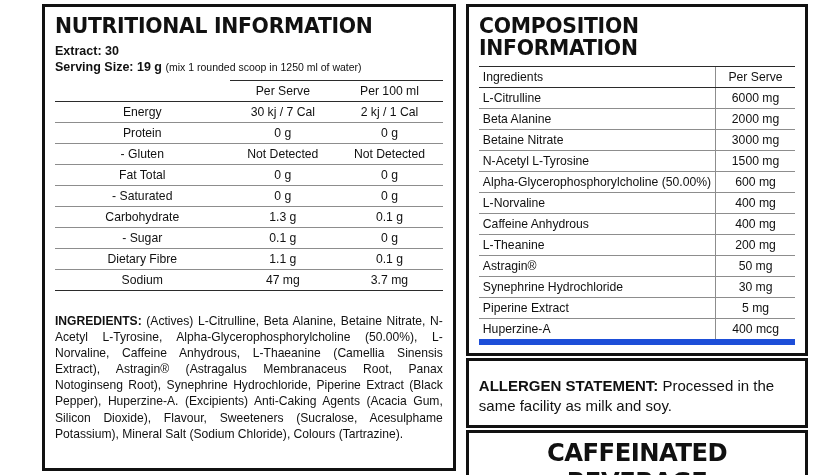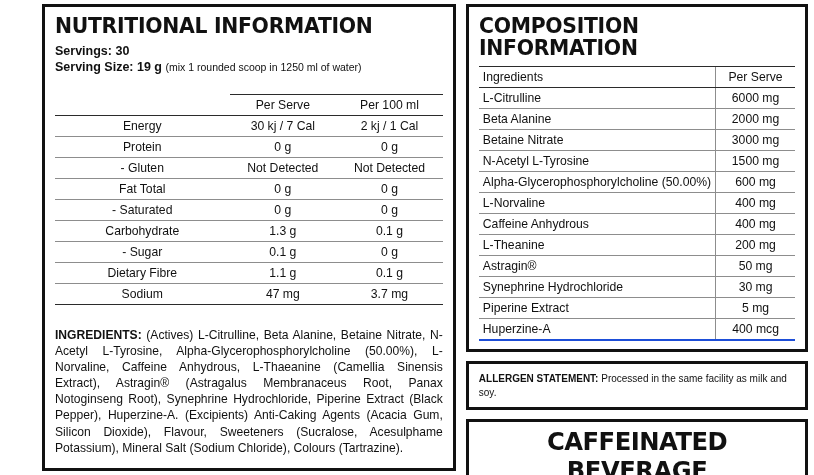--- a/index.html
+++ b/index.html
@@ -28,21 +28,21 @@
   .left-col {
     width: 452px;
     display: flex;
     flex-direction: column;
     padding-left: 36px;
   }
   .right-col {
     width: 344px;
     display: flex;
     flex-direction: column;
-    gap: 9px;
+    gap: 2px;
   }
   .panel-title {
     font-family: "DejaVu Sans", sans-serif;
     font-weight: bold;
     font-size: 21px;
     letter-spacing: -0.3px;
     text-transform: uppercase;
     line-height: 1.05;
     margin: 0 0 7px 0;
     transform: scaleX(0.97);
@@ -50,21 +50,21 @@
   }
   .servings-line {
     font-size: 12.5px;
     font-weight: bold;
     margin-bottom: 2px;
   }
   .servings-line .val { font-weight: bold; }
   .serving-size-line {
     font-size: 12.5px;
     font-weight: bold;
-    margin-bottom: 20px;
+    margin-bottom: 6px;
   }
   .serving-size-line .note {
     font-weight: normal;
     font-size: 10.5px;
   }
   table.nut {
     width: 100%;
     border-collapse: collapse;
     font-size: 12.2px;
   }
@@ -112,24 +112,25 @@
     width: 95px;
     border-left: 1px solid #8d8d8d;
   }
   table.comp th.amt { border-left: 1px solid #8d8d8d; }
   table.comp td {
     padding: 3px 4px;
     border-bottom: 1px solid #8d8d8d;
     font-size: 12.2px;
     white-space: nowrap;
   }
-  table.comp tr:last-child td { border-bottom: 2px solid #1d4ed8; }
+  table.comp tr:last-child td { border-bottom: 6px solid #1d4ed8; }
   .allergen {
-    font-size: 10px;
+    font-size: 15px;
     line-height: 1.35;
+    margin-top: 7px;
   }
   .allergen b { font-weight: bold; }
   .bev-panel {
     border: 3px solid #111111;
     padding: 5px 10px 7px 10px;
     text-align: center;
   }
   .bev-text {
     font-family: "DejaVu Sans", sans-serif;
     font-weight: bold;
@@ -142,21 +143,21 @@
 </head>
 <body>
 
 <div class="page">
 
   <div class="left-col">
     <div class="panel" style="height:100%;">
       <div class="panel-title">Nutritional Information</div>
 
       <div class="servings-line">
-        <span>Servings:</span>
+        <span>Extract:</span>
         <span class="val">30</span>
       </div>
 
       <div class="serving-size-line">
         <span>Serving Size:</span>
         <span>19 g</span>
         <span class="note">(mix 1 rounded scoop in 1250 ml of water)</span>
       </div>
 
       <table class="nut">

